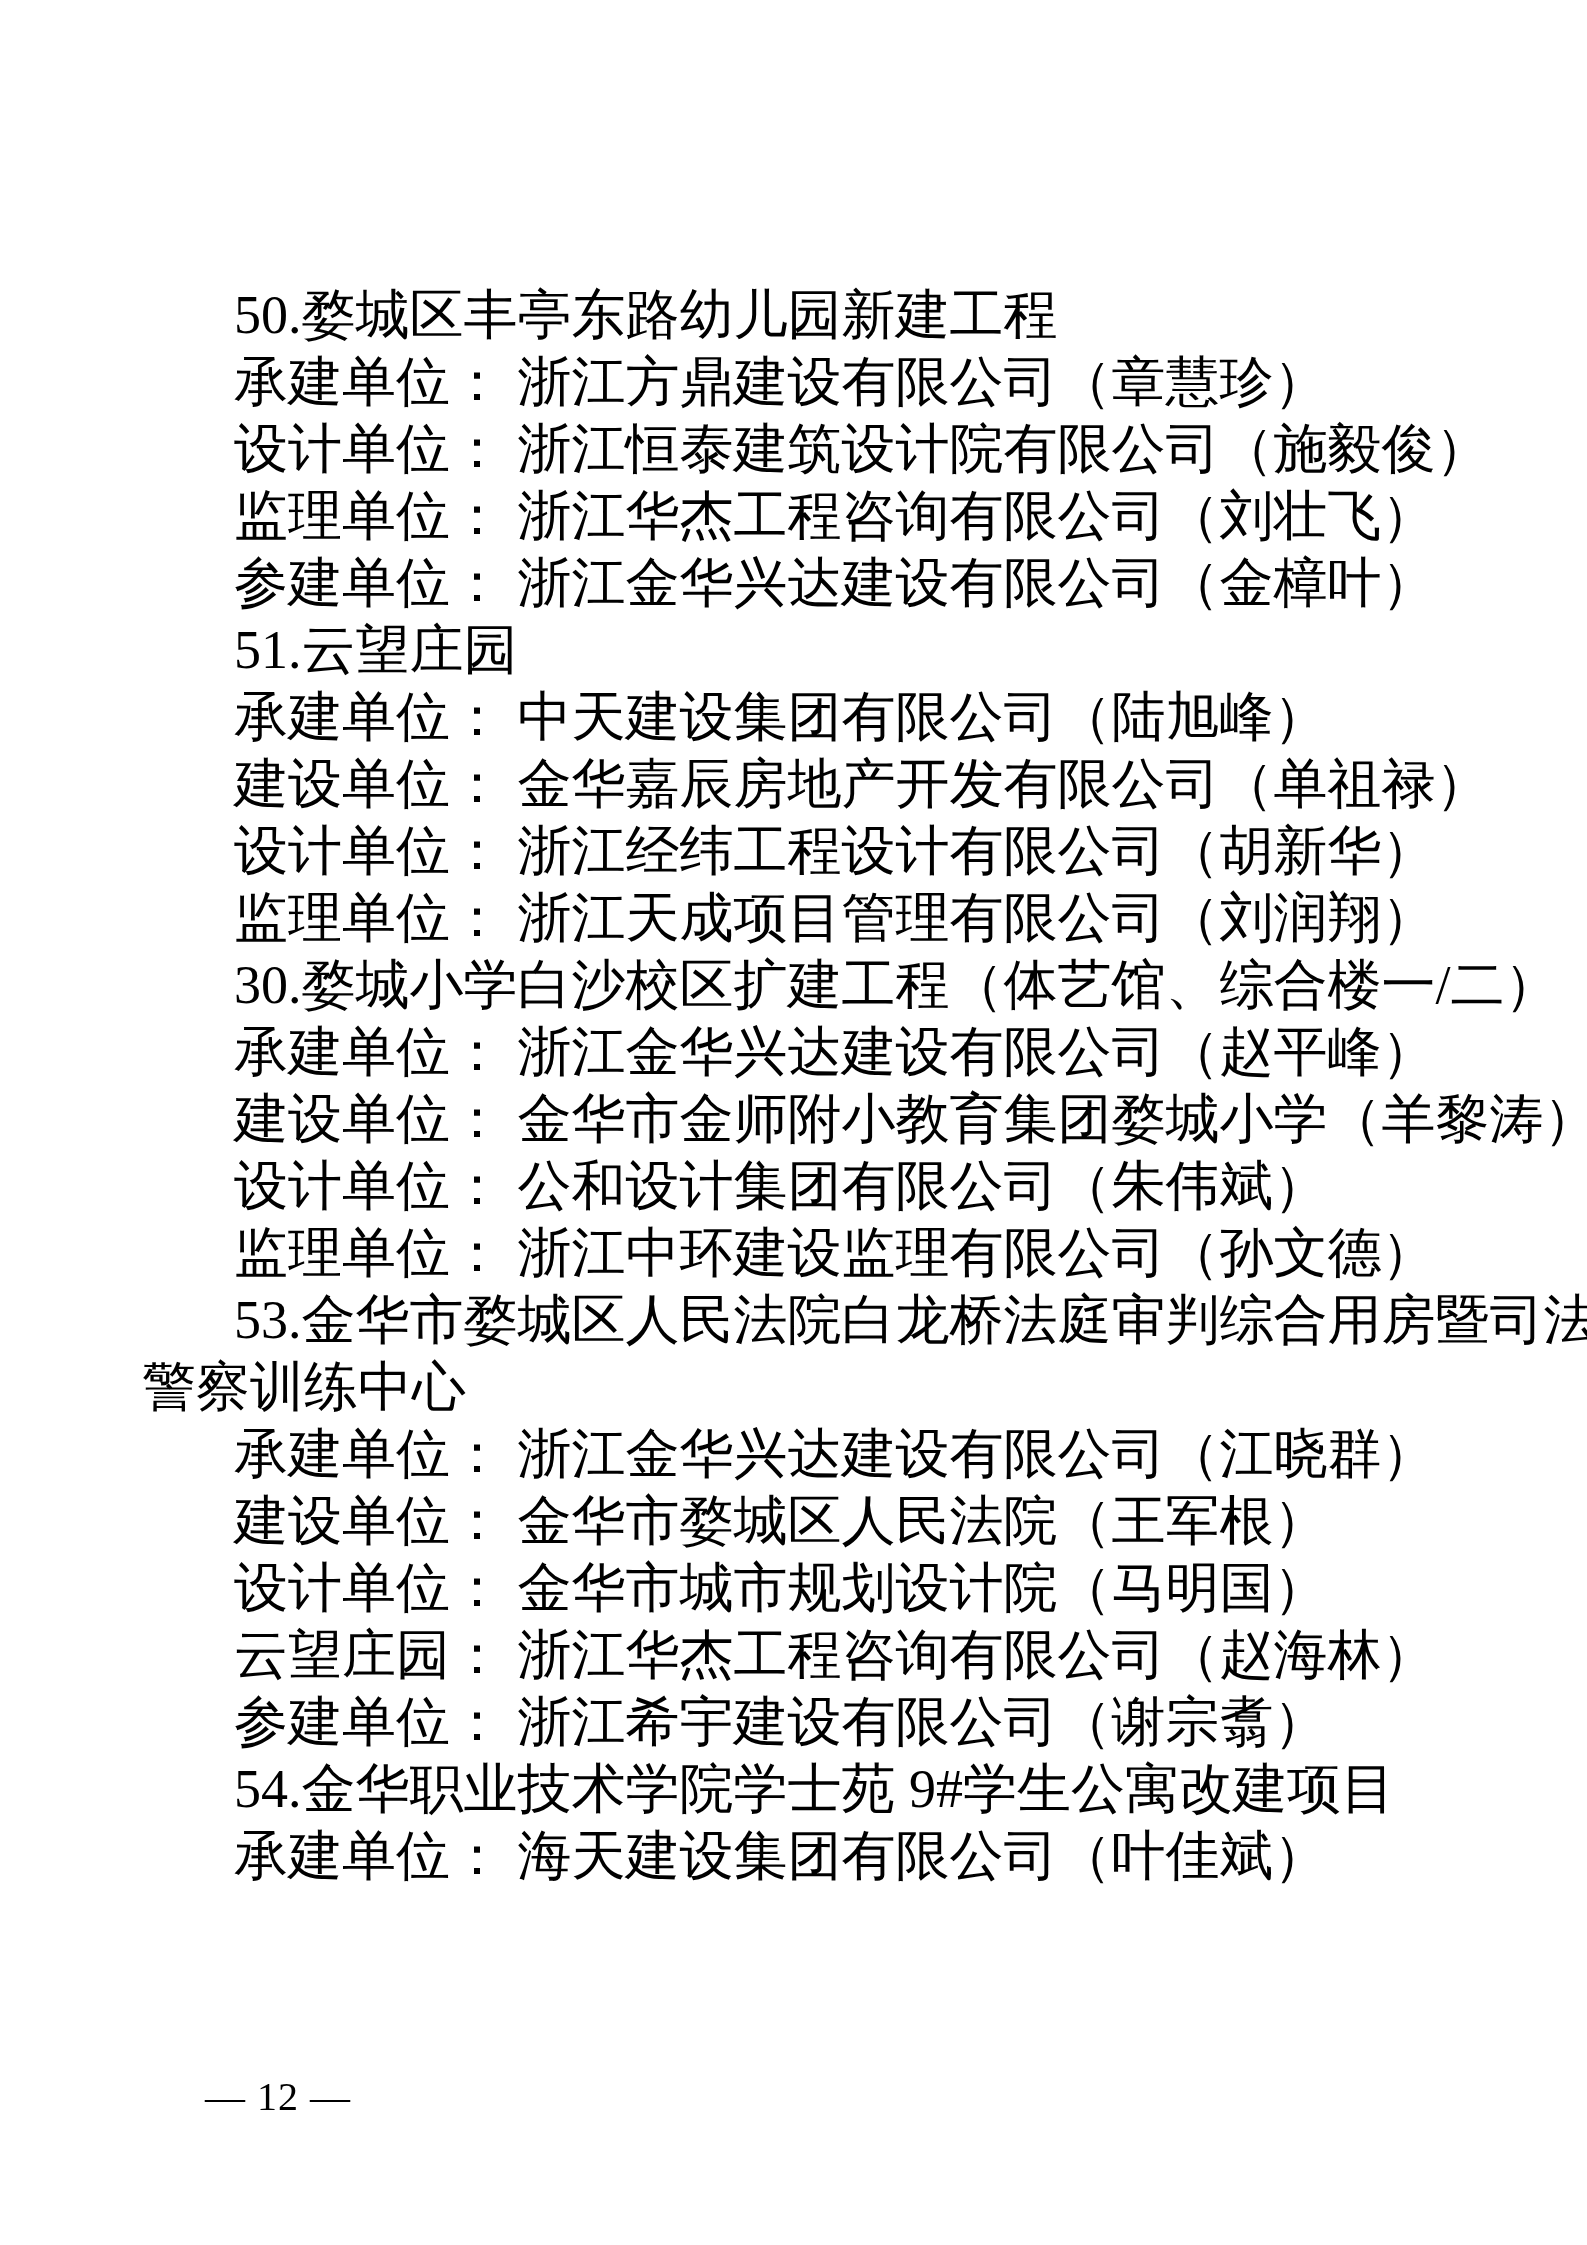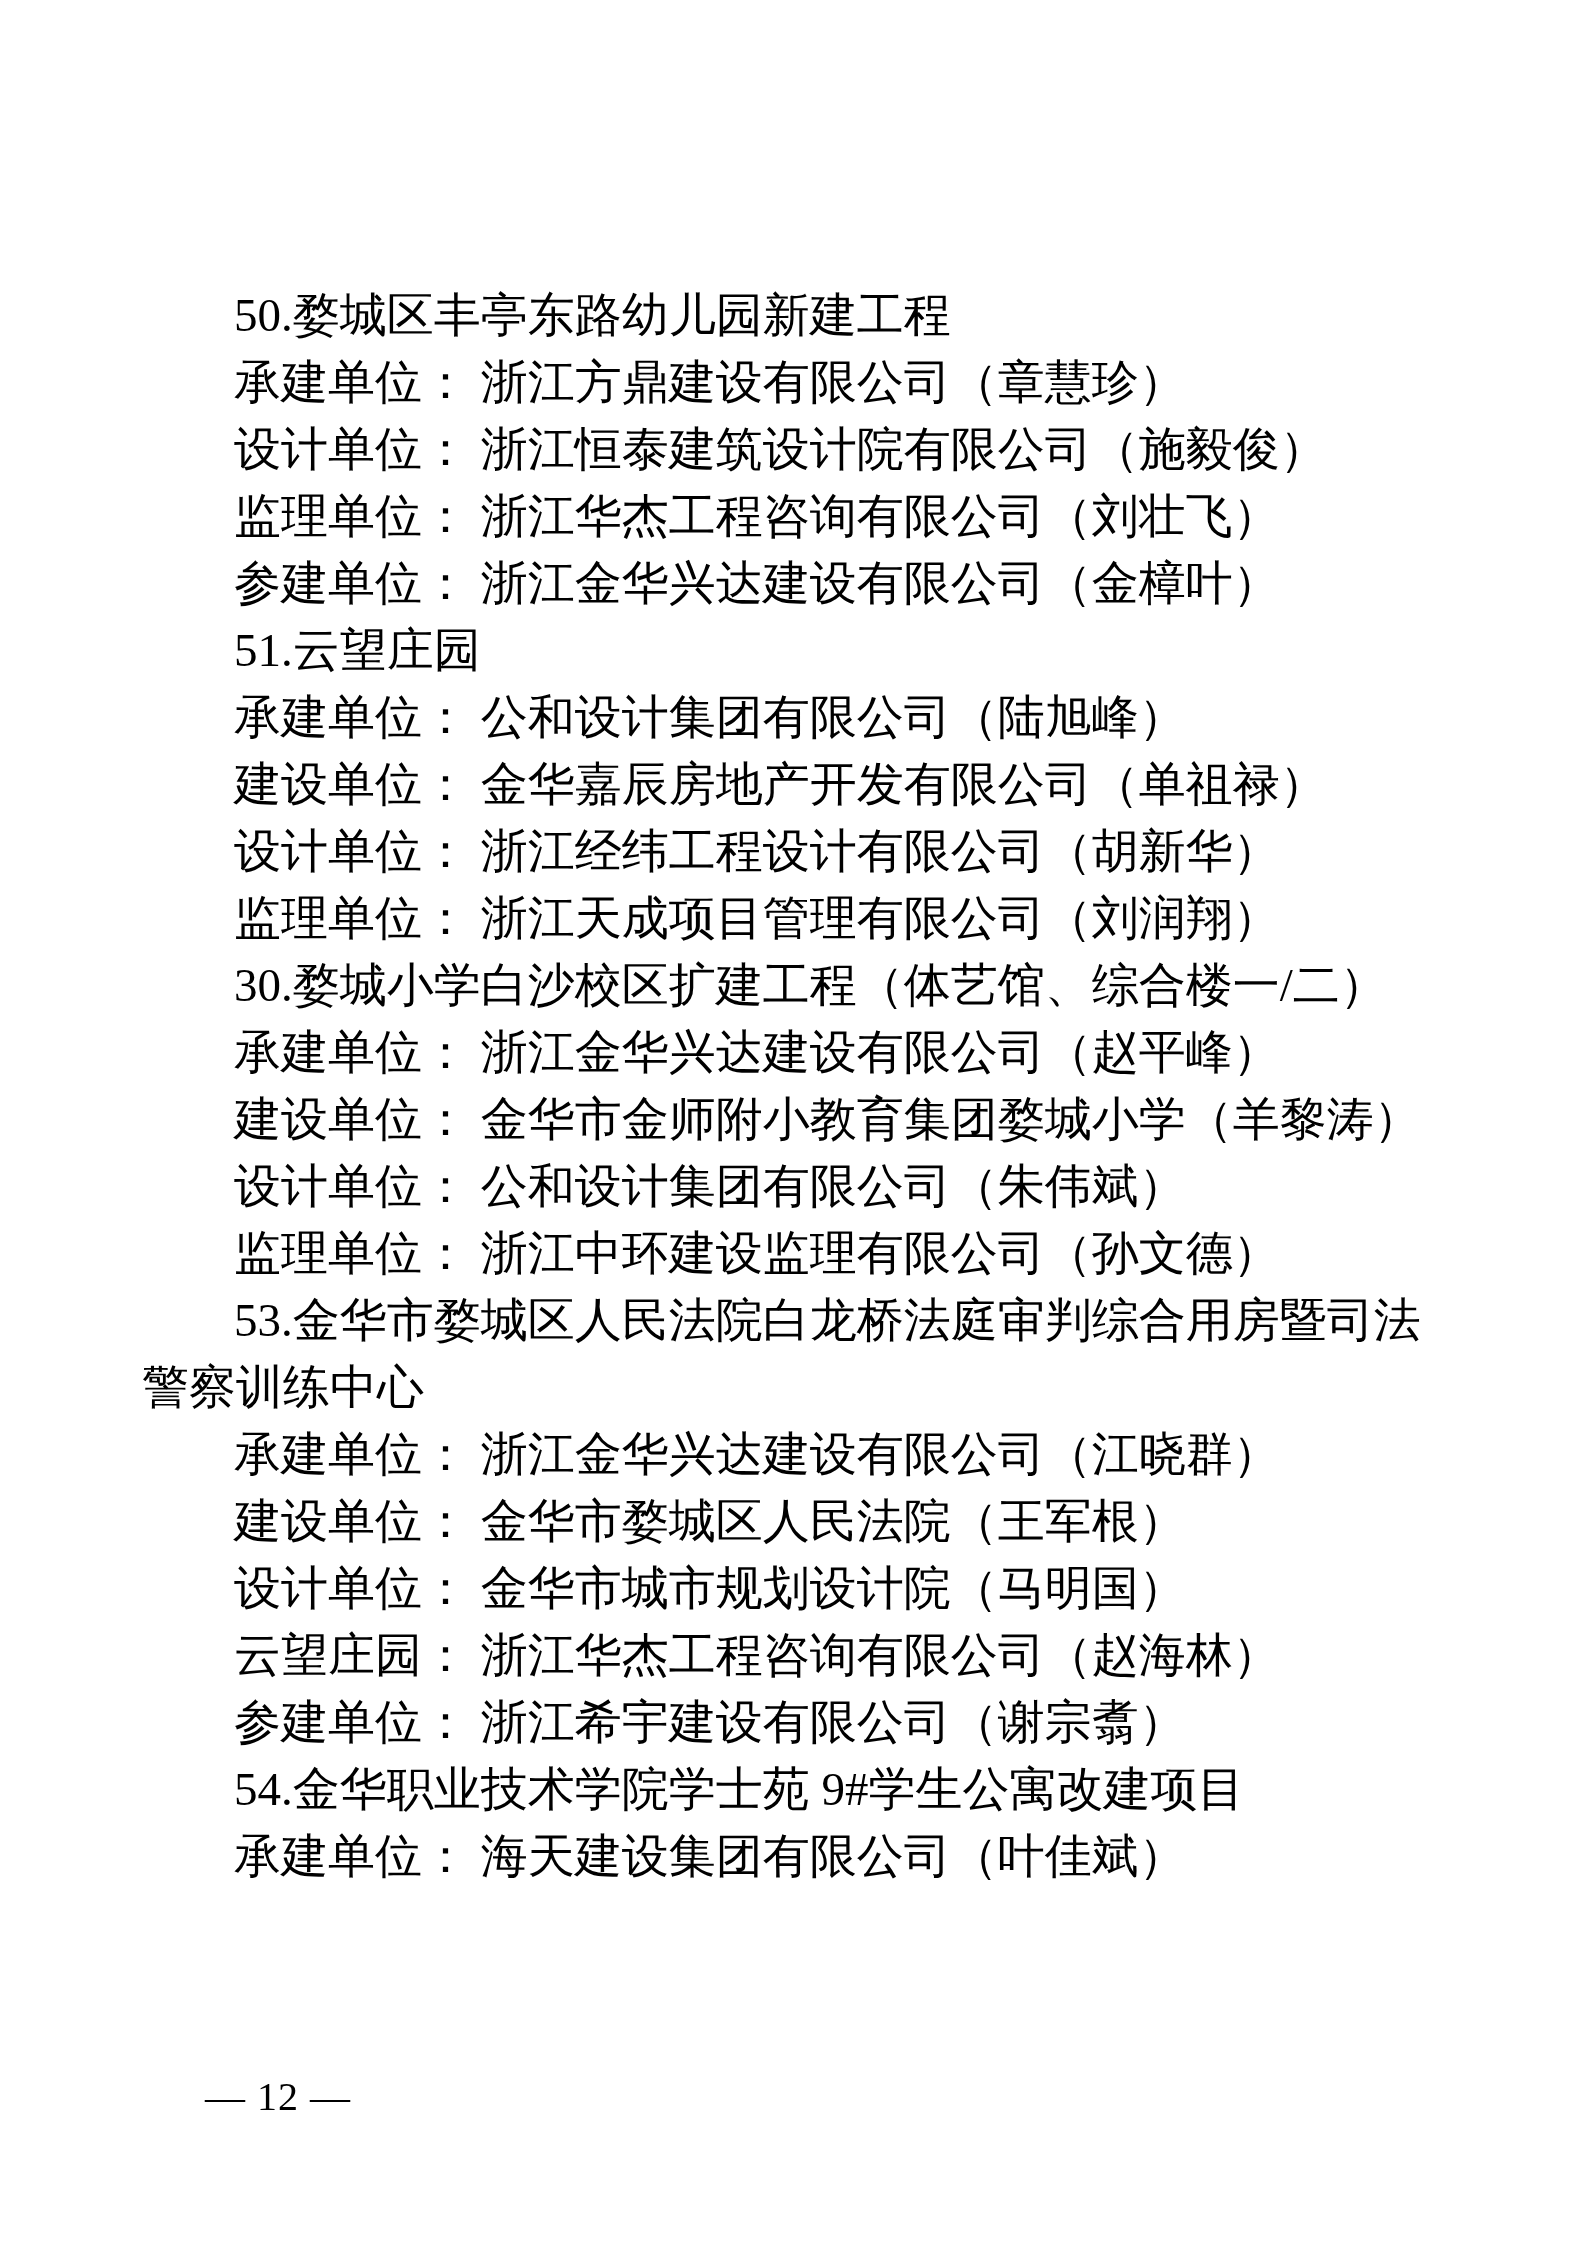--- a/index.html
+++ b/index.html
@@ -18,21 +18,21 @@
   }
   .doc-content {
     position: absolute;
     left: 142px;
     top: 282px;
     width: 1305px;
   }
   .doc-line {
     margin: 0;
     padding: 0;
-    font-size: 47px;
+    font-size: 54px;
     line-height: 67px;
     white-space: nowrap;
     letter-spacing: 0px;
     font-weight: 400;
   }
   .doc-line.indent {
     text-indent: 92px;
   }
   .page-footer {
     position: absolute;
@@ -48,21 +48,21 @@
 <body>
 
 <div class="page">
   <main class="doc-content" id="doc-lines">
       <p class="doc-line indent">50.婺城区丰亭东路幼儿园新建工程</p>
       <p class="doc-line indent">承建单位： 浙江方鼎建设有限公司（章慧珍）</p>
       <p class="doc-line indent">设计单位： 浙江恒泰建筑设计院有限公司（施毅俊）</p>
       <p class="doc-line indent">监理单位： 浙江华杰工程咨询有限公司（刘壮飞）</p>
       <p class="doc-line indent">参建单位： 浙江金华兴达建设有限公司（金樟叶）</p>
       <p class="doc-line indent">51.云望庄园</p>
-      <p class="doc-line indent">承建单位： 公和设计集团有限公司（陆旭峰）</p>
+      <p class="doc-line indent">承建单位： 中天建设集团有限公司（陆旭峰）</p>
       <p class="doc-line indent">建设单位： 金华嘉辰房地产开发有限公司（单祖禄）</p>
       <p class="doc-line indent">设计单位： 浙江经纬工程设计有限公司（胡新华）</p>
       <p class="doc-line indent">监理单位： 浙江天成项目管理有限公司（刘润翔）</p>
       <p class="doc-line indent">30.婺城小学白沙校区扩建工程（体艺馆、综合楼一/二）</p>
       <p class="doc-line indent">承建单位： 浙江金华兴达建设有限公司（赵平峰）</p>
       <p class="doc-line indent">建设单位： 金华市金师附小教育集团婺城小学（羊黎涛）</p>
       <p class="doc-line indent">设计单位： 公和设计集团有限公司（朱伟斌）</p>
       <p class="doc-line indent">监理单位： 浙江中环建设监理有限公司（孙文德）</p>
       <p class="doc-line indent">53.金华市婺城区人民法院白龙桥法庭审判综合用房暨司法</p>
       <p class="doc-line">警察训练中心</p>

